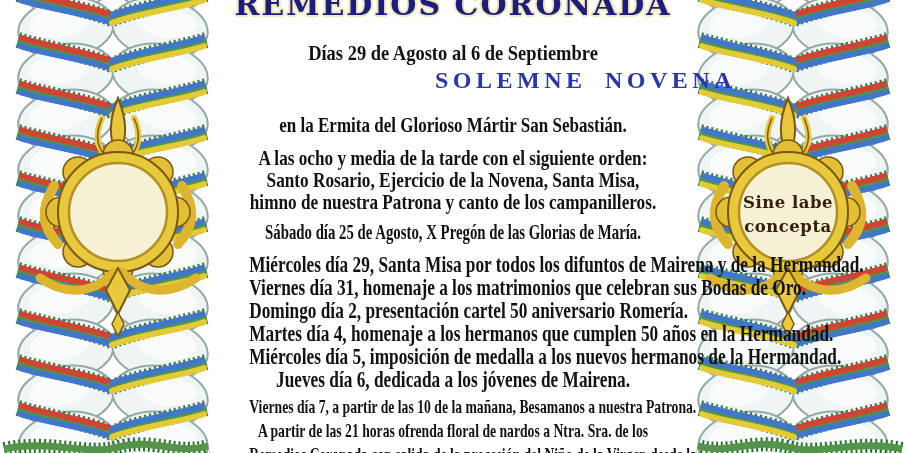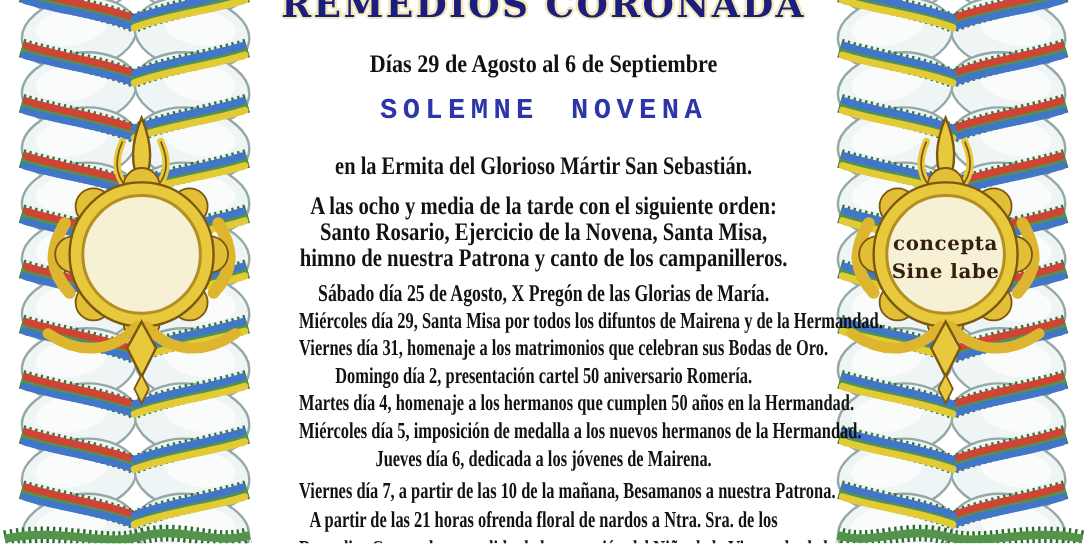--- a/index.html
+++ b/index.html
@@ -36,30 +36,31 @@
     font-weight:bold;font-size:30px;letter-spacing:2px;
     color:var(--title-navy,#1d1d7d);
     text-shadow:
       -2px 0 0 var(--title-outline,#f1e9b8), 2px 0 0 var(--title-outline,#f1e9b8),
       0 -2px 0 var(--title-outline,#f1e9b8), 0 2px 0 var(--title-outline,#f1e9b8),
       -1.4px -1.4px 0 var(--title-outline,#f1e9b8), 1.4px -1.4px 0 var(--title-outline,#f1e9b8),
       -1.4px 1.4px 0 var(--title-outline,#f1e9b8), 1.4px 1.4px 0 var(--title-outline,#f1e9b8);
   }
   .dates{margin-top:16px;font-weight:bold;font-size:21px;line-height:22px;transform:scaleX(.88);}
   .novena{
-    margin-top:15px;line-height:28px;
-    font-family:Liberation Mono, monospace;
+    margin-top:2px;line-height:28px;
+    font-family:Liberation Serif, serif;
     font-weight:bold;font-size:24px;letter-spacing:4.5px;word-spacing:8px;
     color:var(--novena-blue,#2b36a8);
+    text-align:right;
   }
   .location{font-weight:bold;font-size:21px;line-height:22px;transform:scaleX(.81);}
   .sched{margin-top:11px;font-weight:bold;font-size:21px;line-height:22px;}
   .sched .line{transform:scaleX(.82);}
   .pregon{margin-top:9px;font-weight:bold;font-size:20px;line-height:21px;transform:scaleX(.74);}
-  .days{font-weight:bold;font-size:19px;line-height:23px;}
+  .days{margin-top:10px;font-weight:bold;font-size:24px;line-height:23px;}
   .days .line{transform:scaleX(.72);}
   .closing{margin-top:4px;font-weight:bold;font-size:19px;line-height:24px;}
   .closing .line{transform:scaleX(.72);}
 </style>
 </head>
 <body>
 
 <div class="poster">
 
   <div class="pillars left">
@@ -238,22 +239,22 @@
         <path d="M118,312 L124,324 L118,336 L112,324 Z" fill="#e8c83c" stroke="#7a5712" stroke-width="1.5"></path>
       </g>
       <g>
         <path d="M4,449 C50,439 86,456 118,447 C152,438 178,455 208,446" stroke="#2f6d2f" stroke-width="14" stroke-dasharray="2 3" fill="none"></path>
         <path d="M4,449 C50,439 86,456 118,447 C152,438 178,455 208,446" stroke="#54944a" stroke-width="7" fill="none"></path>
       </g>
     </svg>
   </div>
 
   <div class="med-text right-med">
+    <div>Sine labe</div>
     <div>concepta</div>
-    <div>Sine labe</div>
   </div>
 
   <main class="content">
     <h1 class="title line">REMEDIOS CORONADA</h1>
     <div class="dates line">Días 29 de Agosto al 6 de Septiembre</div>
     <h2 class="novena line">SOLEMNE NOVENA</h2>
     <div class="location line">en la Ermita del Glorioso Mártir San Sebastián.</div>
 
     <div class="sched">
       <div class="line">A las ocho y media de la tarde con el siguiente orden:</div>

